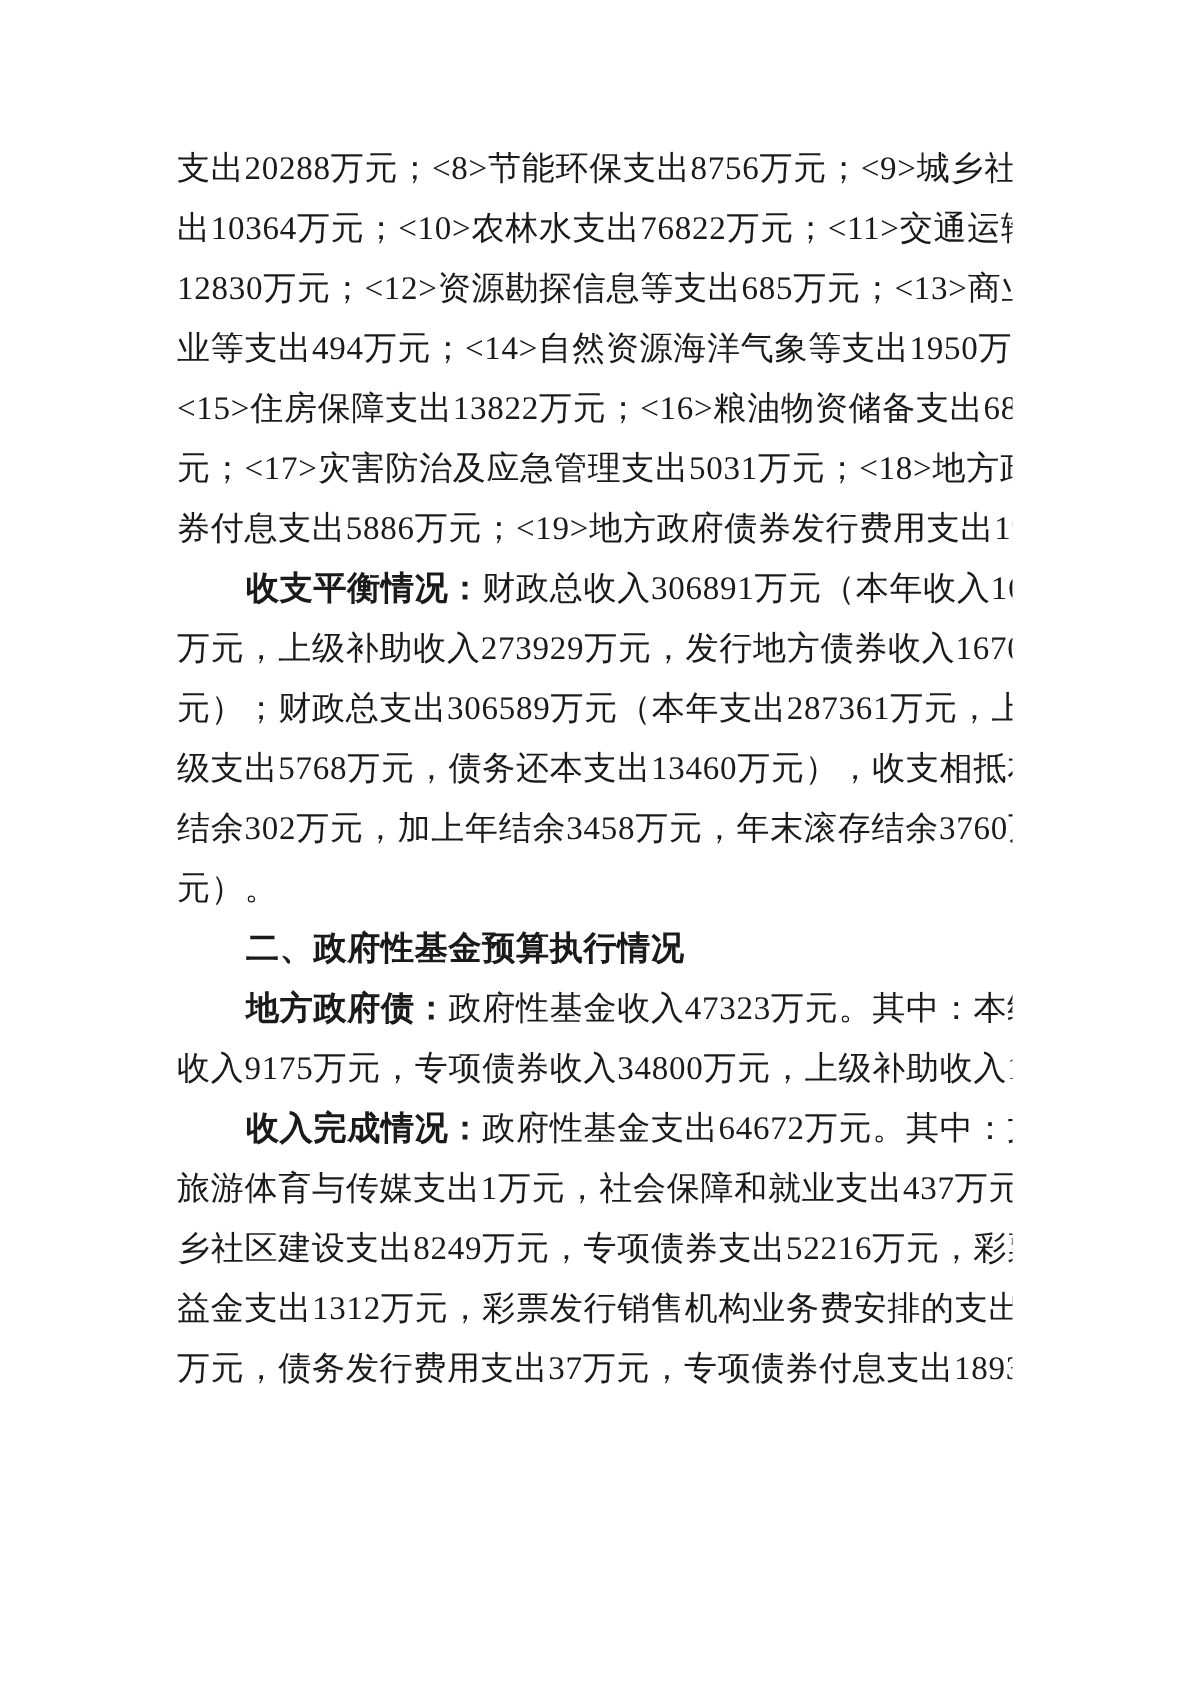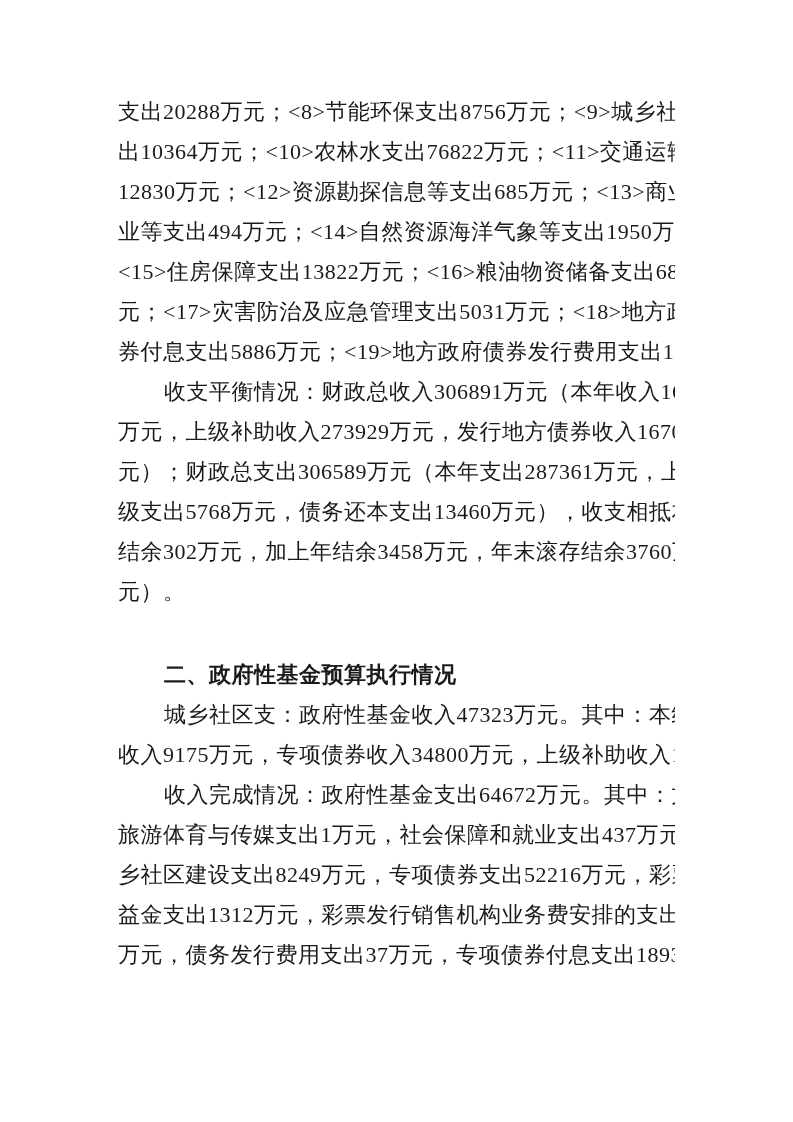--- a/index.html
+++ b/index.html
@@ -32,24 +32,23 @@
     letter-spacing: 0.5px;
   }
   .line.fill {
     text-align-last: justify;
   }
   .line.indent {
     text-indent: 46px;
   }
   .line.heading {
     font-weight: bold;
-    margin-top: 43px;
   }
   .bold {
-    font-weight: normal;
+    font-weight: bold;
   }
 </style>
 </head>
 <body>
 
 <div class="page">
   <div class="doc-body">
 
     <div class="line fill">支出20288万元；&lt;8&gt;节能环保支出8756万元；&lt;9&gt;城乡社区支</div>
     <div class="line fill">出10364万元；&lt;10&gt;农林水支出76822万元；&lt;11&gt;交通运输支出</div>
@@ -64,21 +63,21 @@
     </div>
     <div class="line fill">万元，上级补助收入273929万元，发行地方债券收入16707万</div>
     <div class="line fill">元）；财政总支出306589万元（本年支出287361万元，上解上</div>
     <div class="line fill">级支出5768万元，债务还本支出13460万元），收支相抵本年</div>
     <div class="line fill">结余302万元，加上年结余3458万元，年末滚存结余3760万</div>
     <div class="line">元）。</div>
 
     <div class="line indent heading">二、政府性基金预算执行情况</div>
 
     <div class="line fill indent">
-      <span class="bold">城乡社区支：</span><span>政府性基金收入47323万元。其中：本级</span>
+      <span class="bold">地方政府债：</span><span>政府性基金收入47323万元。其中：本级</span>
     </div>
     <div class="line fill">收入9175万元，专项债券收入34800万元，上级补助收入1455</div>
 
     <div class="line fill indent">
       <span class="bold">收入完成情况：</span><span>政府性基金支出64672万元。其中：文化</span>
     </div>
     <div class="line fill">旅游体育与传媒支出1万元，社会保障和就业支出437万元，城</div>
     <div class="line fill">乡社区建设支出8249万元，专项债券支出52216万元，彩票公</div>
     <div class="line fill">益金支出1312万元，彩票发行销售机构业务费安排的支出29</div>
     <div class="line fill">万元，债务发行费用支出37万元，专项债券付息支出1893万</div>

